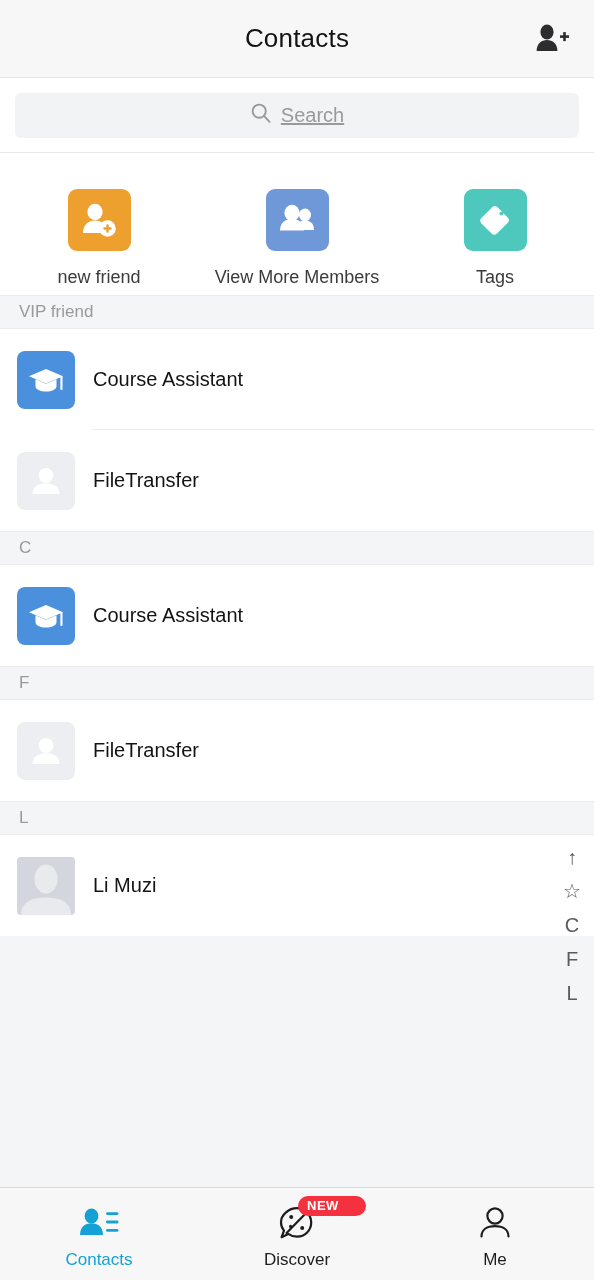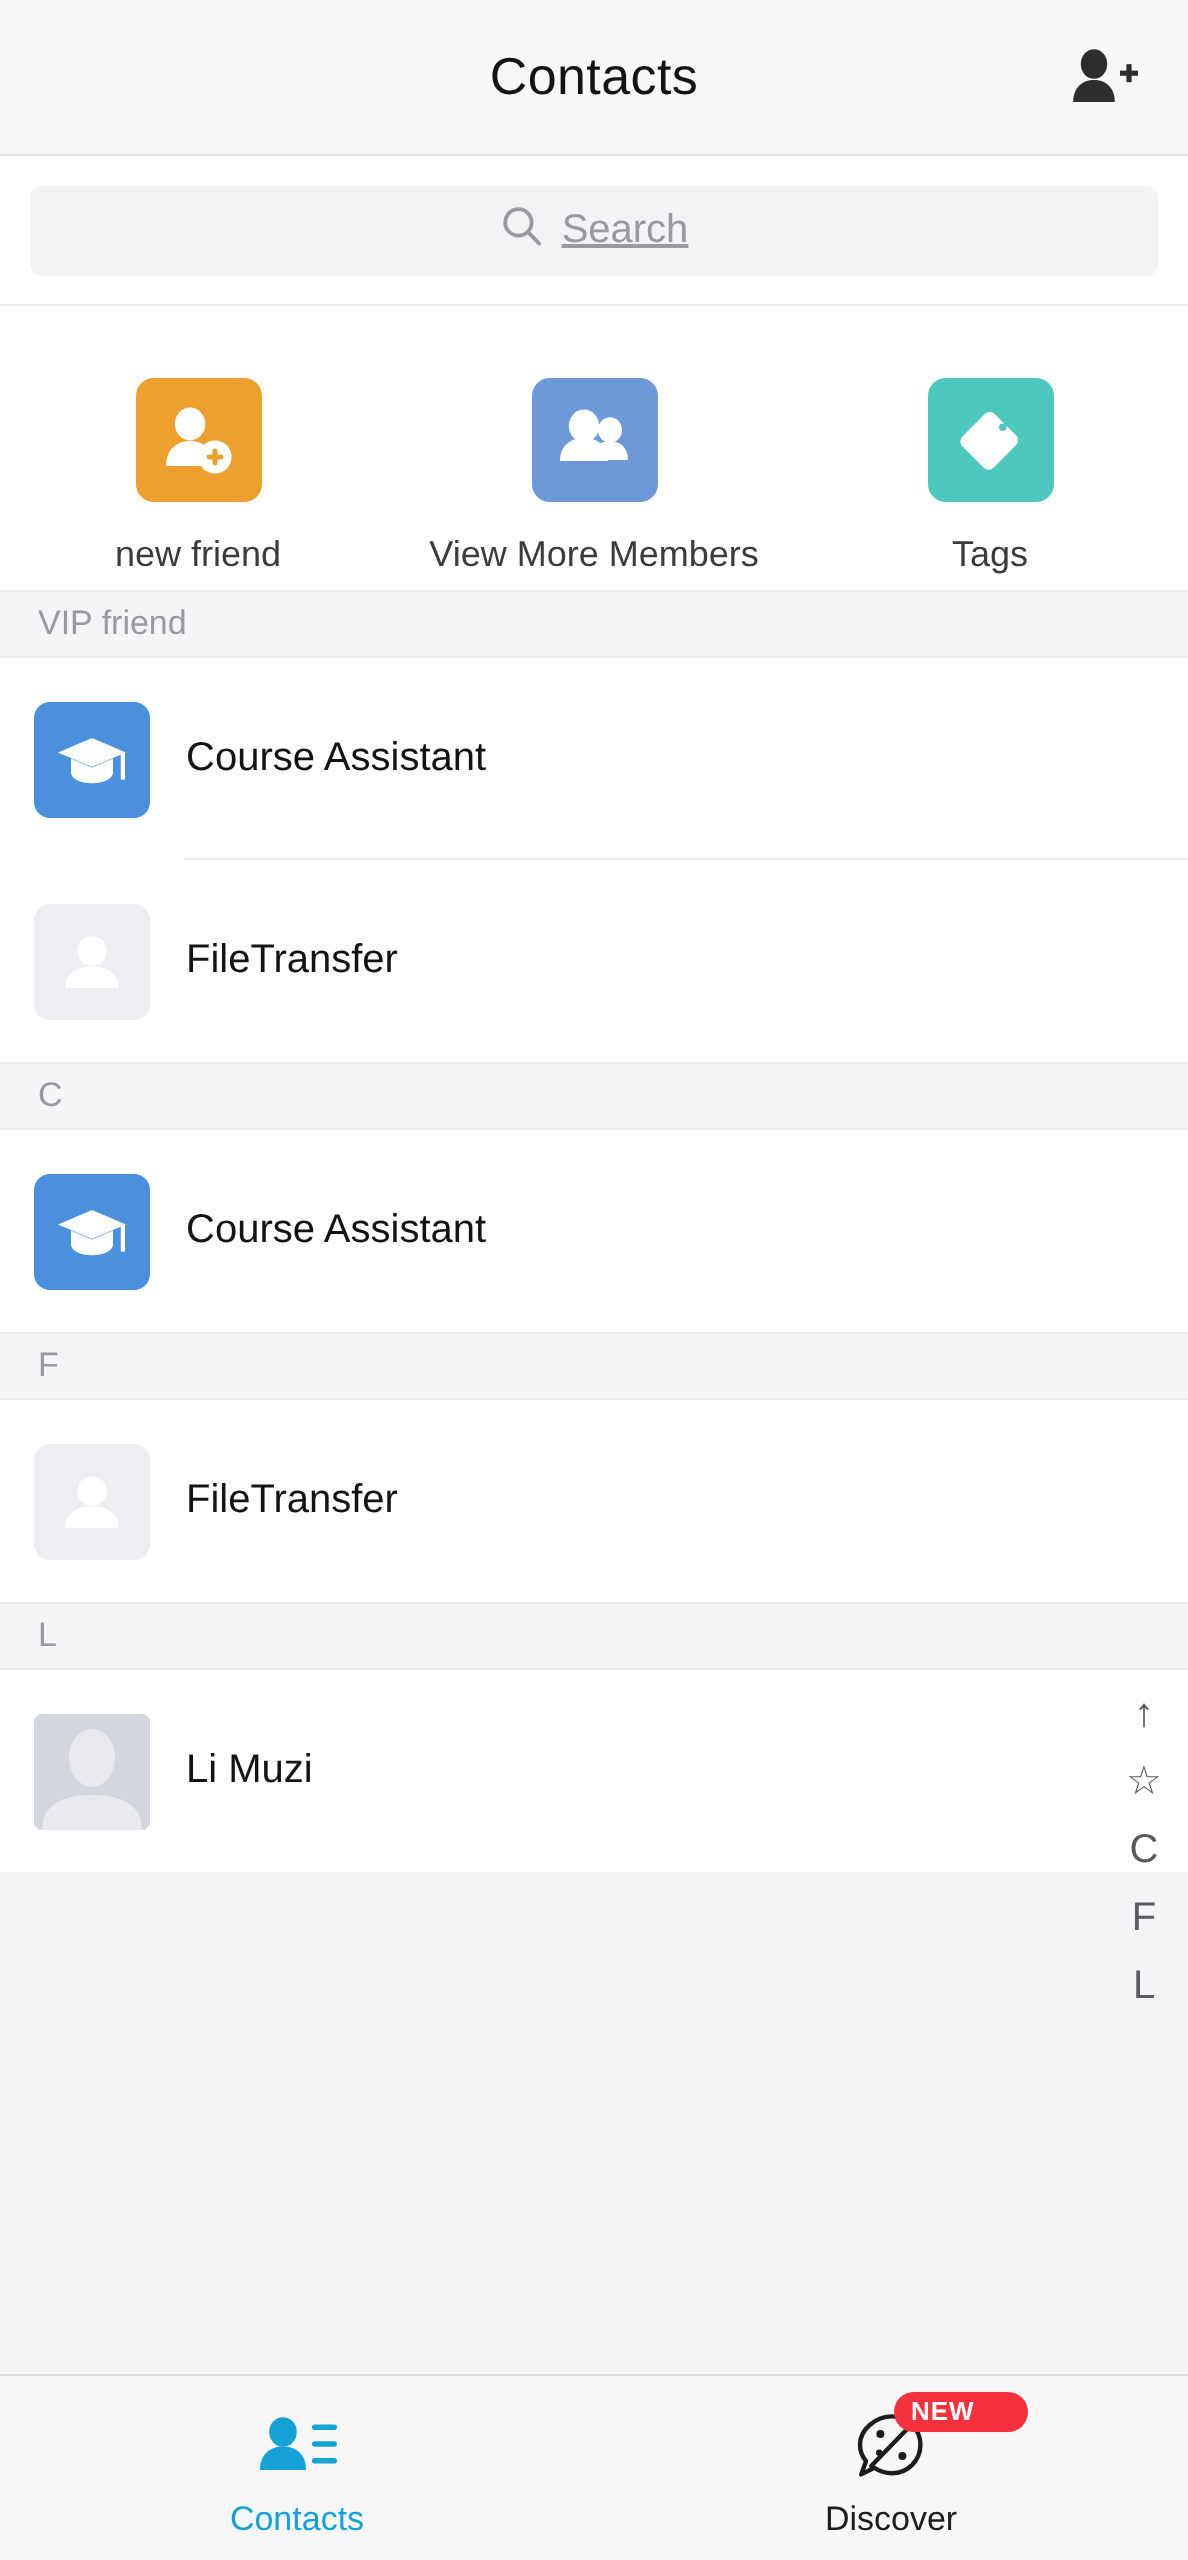--- a/index.html
+++ b/index.html
@@ -414,16 +414,25 @@
           <line x1="31.5" y1="6.5" x2="10.6" y2="28" stroke="#1d1d1f" stroke-width="2.2" stroke-linecap="round"></line>
           <circle cx="15.2" cy="12" r="2" fill="#1d1d1f"></circle>
           <circle cx="26.2" cy="23" r="2" fill="#1d1d1f"></circle>
           <circle cx="14.6" cy="21.4" r="1.6" fill="#1d1d1f"></circle>
         </svg>
         <div class="badge">NEW</div>
       </div>
       <div class="tab-label">Discover</div>
     </div>
 
+    <div class="tab">
+      <div class="tab-icon">
+        <svg width="42" height="38" viewBox="0 0 42 38" aria-hidden="true">
+          <circle cx="21" cy="11" r="7.6" fill="none" stroke="#1d1d1f" stroke-width="2.2"></circle>
+          <path d="M7.5 31.5 C7.5 24.5 13.5 21.2 21 21.2 C28.5 21.2 34.5 24.5 34.5 31.5" fill="none" stroke="#1d1d1f" stroke-width="2.2" stroke-linecap="round"></path>
+        </svg>
+      </div>
+      <div class="tab-label">Me</div>
+    </div>
 
   </div>
 
 </div>
 
 </body></html>

